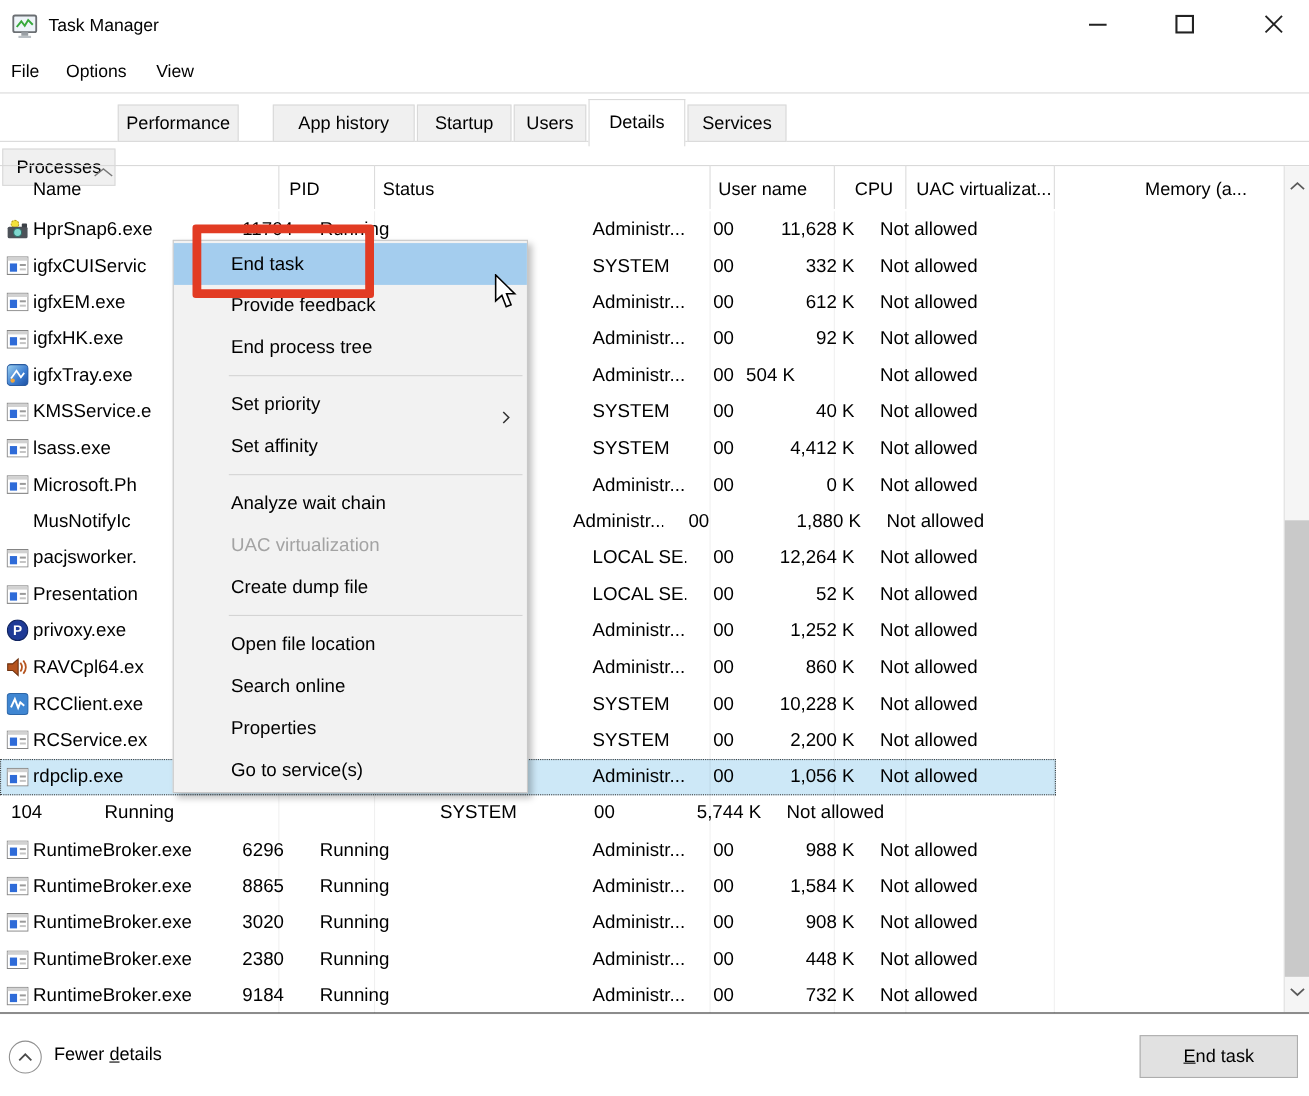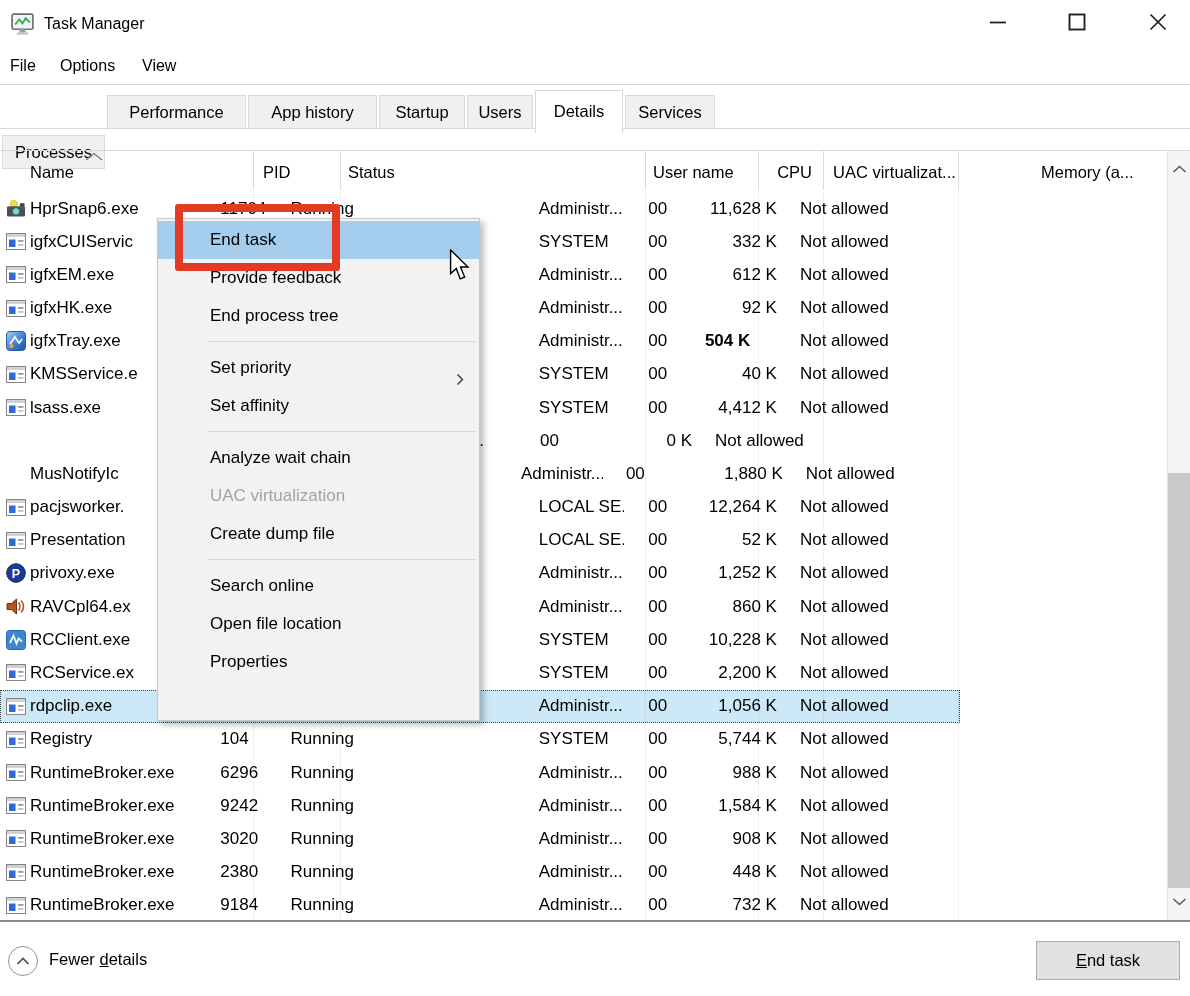--- a/index.html
+++ b/index.html
@@ -90,21 +90,21 @@
   <div id="menubar">
       <span class="menubar-item" style="left: 10px;">File</span>
       <span class="menubar-item" style="left: 60px;">Options</span>
       <span class="menubar-item" style="left: 142px;">View</span>
     </div>
   <div id="menubar-line"></div>
 
   <div id="tabline"></div>
   <div id="tabs">
       <div class="tab" style="left: 2px; width: 103px; margin-top: 40px;">Processes</div>
-      <div class="tab" style="left: 107px; width: 139px;">Performance</div>
+      <div class="tab" style="left: 107px; width: 110px;">Performance</div>
       <div class="tab" style="left: 248px; width: 129px;">App history</div>
       <div class="tab" style="left: 379px; width: 86px;">Startup</div>
       <div class="tab" style="left: 467px; width: 66px;">Users</div>
       <div class="tab active" style="left: 535px; width: 88px;">Details</div>
       <div class="tab" style="left: 625px; width: 90px;">Services</div>
     </div>
 
   <div id="tabletop"></div>
   <div id="theader">
       <div class="hcell" style="width: 253px; text-align: left; padding-left: 30px;">Name</div>
@@ -213,21 +213,21 @@
               <polyline points="4,13 9,6 13,12 16,8" fill="none" stroke="#fff" stroke-width="1.6"></polyline>
               <circle cx="5.5" cy="15" r="2" fill="#f0a63c"></circle>
             </svg>
           </span>
           <span>igfxTray.exe</span>
         </div>
         <div class="tcell" style="width: 87px; padding-left: 10px;"></div>
         <div class="tcell" style="width: 305px; padding-left: 8px;"></div>
         <div class="tcell" style="width: 113px; padding-left: 8px;">Administr...</div>
         <div class="tcell" style="width: 65px; text-align: right; padding-right: 11px;">00</div>
-        <div class="tcell" style="width: 135px; text-align: center; padding-right: 13px; font-weight: bold;">504 K</div>
+        <div class="tcell" style="width: 135px; text-align: left; padding-right: 13px;">504 K</div>
         <div class="tcell" style="width: 208px; padding-left: 10px;">Not allowed</div>
       </div>
       <div class="trow">
         <div class="tcell name-cell" style="width: 253px; padding-left: 30px;">
           <span class="row-icon">
             <svg width="20" height="17" viewBox="0 0 20 17">
               <rect x="0.5" y="0.5" width="19" height="16" fill="#fff" stroke="#848484"></rect>
               <rect x="1" y="1" width="18" height="3" fill="#d2d2d2"></rect>
               <rect x="3" y="6.5" width="6.5" height="7.5" fill="#2e6bd8"></rect>
               <rect x="12" y="7" width="5.5" height="1.8" fill="#9a9a9a"></rect>
@@ -257,20 +257,32 @@
           <span>lsass.exe</span>
         </div>
         <div class="tcell" style="width: 87px; padding-left: 10px;"></div>
         <div class="tcell" style="width: 305px; padding-left: 8px;"></div>
         <div class="tcell" style="width: 113px; padding-left: 8px;">SYSTEM</div>
         <div class="tcell" style="width: 65px; text-align: right; padding-right: 11px;">00</div>
         <div class="tcell" style="width: 135px; text-align: right; padding-right: 13px;">4,412 K</div>
         <div class="tcell" style="width: 208px; padding-left: 10px;">Not allowed</div>
       </div>
       <div class="trow">
+        <div class="tcell name-cell" style="width: 253px; padding-left: 30px;">
+          <span class="row-icon">
+            <svg width="20" height="17" viewBox="0 0 20 17">
+              <rect x="0.5" y="0.5" width="19" height="16" fill="#fff" stroke="#848484"></rect>
+              <rect x="1" y="1" width="18" height="3" fill="#d2d2d2"></rect>
+              <rect x="3" y="6.5" width="6.5" height="7.5" fill="#2e6bd8"></rect>
+              <rect x="12" y="7" width="5.5" height="1.8" fill="#9a9a9a"></rect>
+              <rect x="12" y="11" width="5.5" height="1.8" fill="#c4c4c4"></rect>
+            </svg>
+          </span>
+          <span>Microsoft.Ph</span>
+        </div>
         <div class="tcell" style="width: 87px; padding-left: 10px;"></div>
         <div class="tcell" style="width: 305px; padding-left: 8px;"></div>
         <div class="tcell" style="width: 113px; padding-left: 8px;">Administr...</div>
         <div class="tcell" style="width: 65px; text-align: right; padding-right: 11px;">00</div>
         <div class="tcell" style="width: 135px; text-align: right; padding-right: 13px;">0 K</div>
         <div class="tcell" style="width: 208px; padding-left: 10px;">Not allowed</div>
       </div>
       <div class="trow">
         <div class="tcell name-cell" style="width: 253px; padding-left: 30px;">
           <span>MusNotifyIc</span>
@@ -408,32 +420,20 @@
           <span>rdpclip.exe</span>
         </div>
         <div class="tcell" style="width: 87px; padding-left: 10px;"></div>
         <div class="tcell" style="width: 305px; padding-left: 8px;"></div>
         <div class="tcell" style="width: 113px; padding-left: 8px;">Administr...</div>
         <div class="tcell" style="width: 65px; text-align: right; padding-right: 11px;">00</div>
         <div class="tcell" style="width: 135px; text-align: right; padding-right: 13px;">1,056 K</div>
         <div class="tcell" style="width: 208px; padding-left: 10px;">Not allowed</div>
       </div>
       <div class="trow">
-        <div class="tcell name-cell" style="width: 253px; padding-left: 30px;">
-          <span class="row-icon">
-            <svg width="20" height="17" viewBox="0 0 20 17">
-              <rect x="0.5" y="0.5" width="19" height="16" fill="#fff" stroke="#848484"></rect>
-              <rect x="1" y="1" width="18" height="3" fill="#d2d2d2"></rect>
-              <rect x="3" y="6.5" width="6.5" height="7.5" fill="#2e6bd8"></rect>
-              <rect x="12" y="7" width="5.5" height="1.8" fill="#9a9a9a"></rect>
-              <rect x="12" y="11" width="5.5" height="1.8" fill="#c4c4c4"></rect>
-            </svg>
-          </span>
-          <span>Registry</span>
-        </div>
         <div class="tcell" style="width: 87px; padding-left: 10px;">104</div>
         <div class="tcell" style="width: 305px; padding-left: 8px;">Running</div>
         <div class="tcell" style="width: 113px; padding-left: 8px;">SYSTEM</div>
         <div class="tcell" style="width: 65px; text-align: right; padding-right: 11px;">00</div>
         <div class="tcell" style="width: 135px; text-align: right; padding-right: 13px;">5,744 K</div>
         <div class="tcell" style="width: 208px; padding-left: 10px;">Not allowed</div>
       </div>
       <div class="trow">
         <div class="tcell name-cell" style="width: 253px; padding-left: 30px;">
           <span class="row-icon">
@@ -460,21 +460,21 @@
             <svg width="20" height="17" viewBox="0 0 20 17">
               <rect x="0.5" y="0.5" width="19" height="16" fill="#fff" stroke="#848484"></rect>
               <rect x="1" y="1" width="18" height="3" fill="#d2d2d2"></rect>
               <rect x="3" y="6.5" width="6.5" height="7.5" fill="#2e6bd8"></rect>
               <rect x="12" y="7" width="5.5" height="1.8" fill="#9a9a9a"></rect>
               <rect x="12" y="11" width="5.5" height="1.8" fill="#c4c4c4"></rect>
             </svg>
           </span>
           <span>RuntimeBroker.exe</span>
         </div>
-        <div class="tcell" style="width: 87px; padding-left: 10px;">9242</div>
+        <div class="tcell" style="width: 87px; padding-left: 10px;">8865</div>
         <div class="tcell" style="width: 305px; padding-left: 8px;">Running</div>
         <div class="tcell" style="width: 113px; padding-left: 8px;">Administr...</div>
         <div class="tcell" style="width: 65px; text-align: right; padding-right: 11px;">00</div>
         <div class="tcell" style="width: 135px; text-align: right; padding-right: 13px;">1,584 K</div>
         <div class="tcell" style="width: 208px; padding-left: 10px;">Not allowed</div>
       </div>
       <div class="trow">
         <div class="tcell name-cell" style="width: 253px; padding-left: 30px;">
           <span class="row-icon">
             <svg width="20" height="17" viewBox="0 0 20 17">
@@ -578,23 +578,24 @@
       <div class="msep"></div>
       <div class="mitem">Set priority<span class="subarrow"><svg width="8" height="13">
             <polyline points="1.5,1.5 6.5,6.5 1.5,11.5" fill="none" stroke="#333" stroke-width="1.4"></polyline>
           </svg></span></div>
       <div class="mitem">Set affinity</div>
       <div class="msep"></div>
       <div class="mitem">Analyze wait chain</div>
       <div class="mitem disabled">UAC virtualization</div>
       <div class="mitem">Create dump file</div>
       <div class="msep"></div>
+      <div class="mitem">Open file location</div>
       <div class="mitem">Search online</div>
-      <div class="mitem">Open file location</div>
       <div class="mitem">Properties</div>
+      <div class="mitem">Go to service(s)</div>
     </div>
 
   <div id="annotation-rect"></div>
 
   <svg id="cursor" width="21" height="32" viewBox="0 0 13.3 20.3">
     <path d="M1,0.6 L1,15.6 L4.6,12.4 L7.1,18.9 L9.9,17.8 L7.3,11.4 L12,11.4 Z" fill="#fff" stroke="#000" stroke-width="0.9" stroke-linejoin="miter"></path>
   </svg>
 </div>
 
 </body></html>

